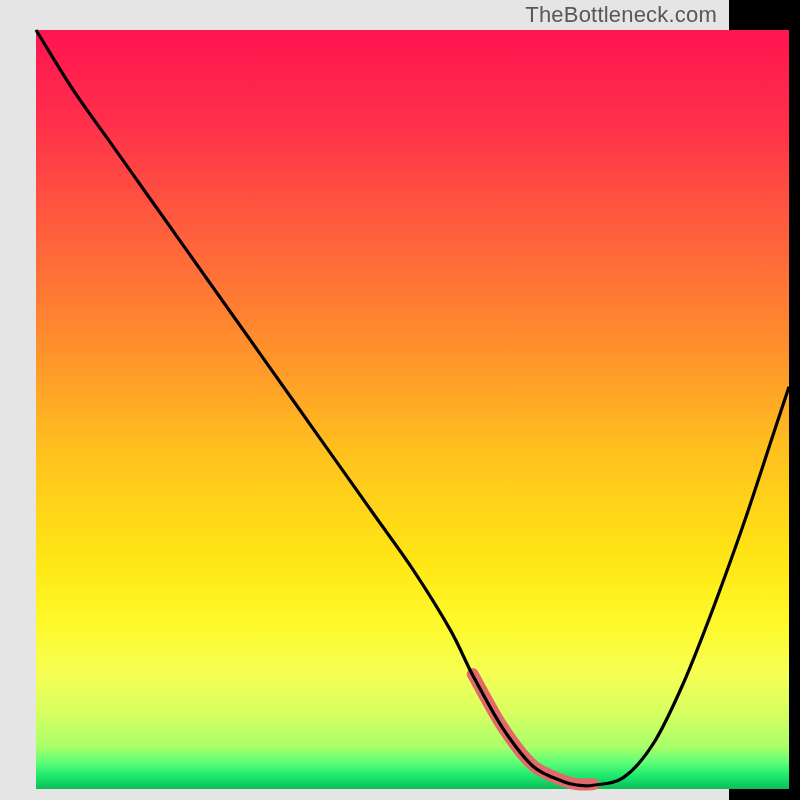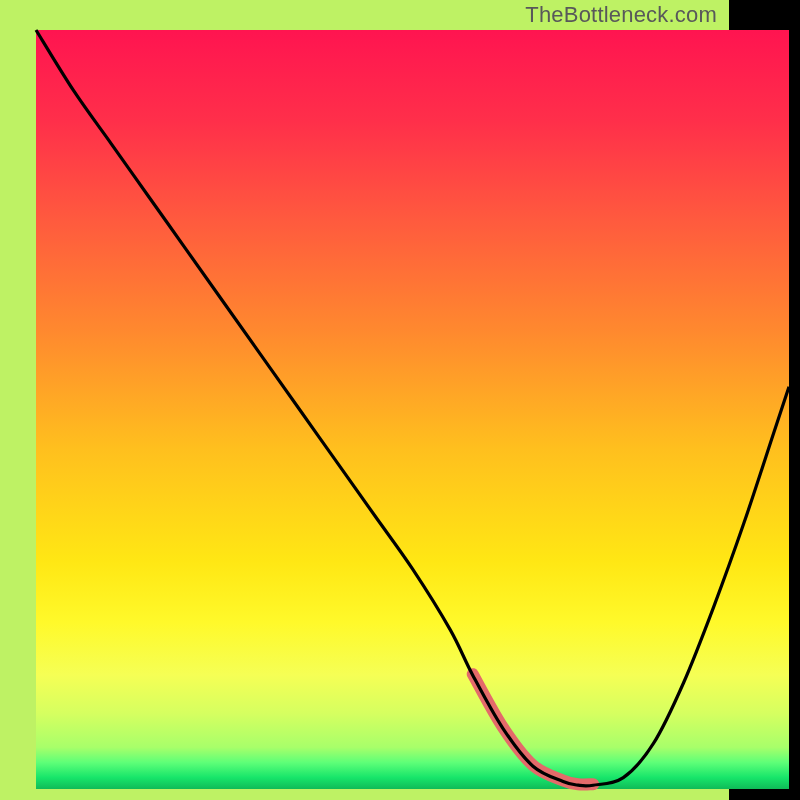--- a/index.html
+++ b/index.html
@@ -7,21 +7,21 @@
     padding: 0;
     width: 800px;
     height: 800px;
     background: #000;
     overflow: hidden;
   }
   .frame {
     position: absolute;
     left: 0; top: 0;
     width: 729px; height: 800px;
-    background: #bef264;
+    background: #e5e5e5;
   }
   .watermark {
     position: absolute;
     top: 2px;
     right: 12px;
     font-family: Arial, Helvetica, sans-serif;
     font-size: 22px;
     color: #58585a;
     letter-spacing: 0.2px;
   }

